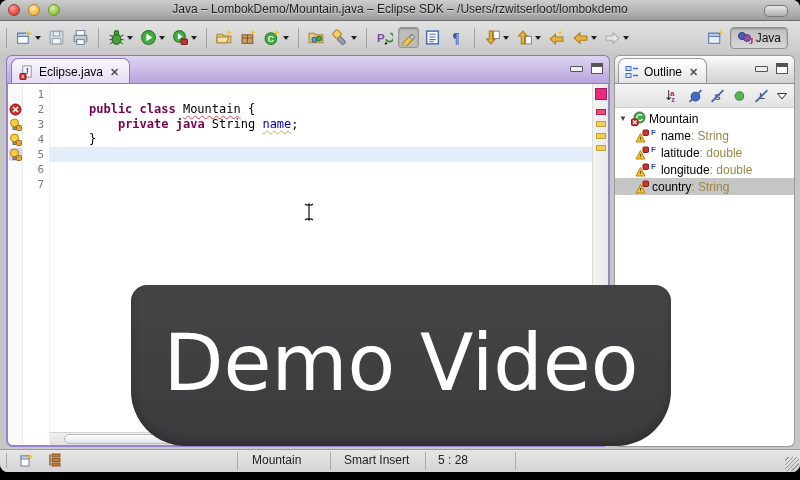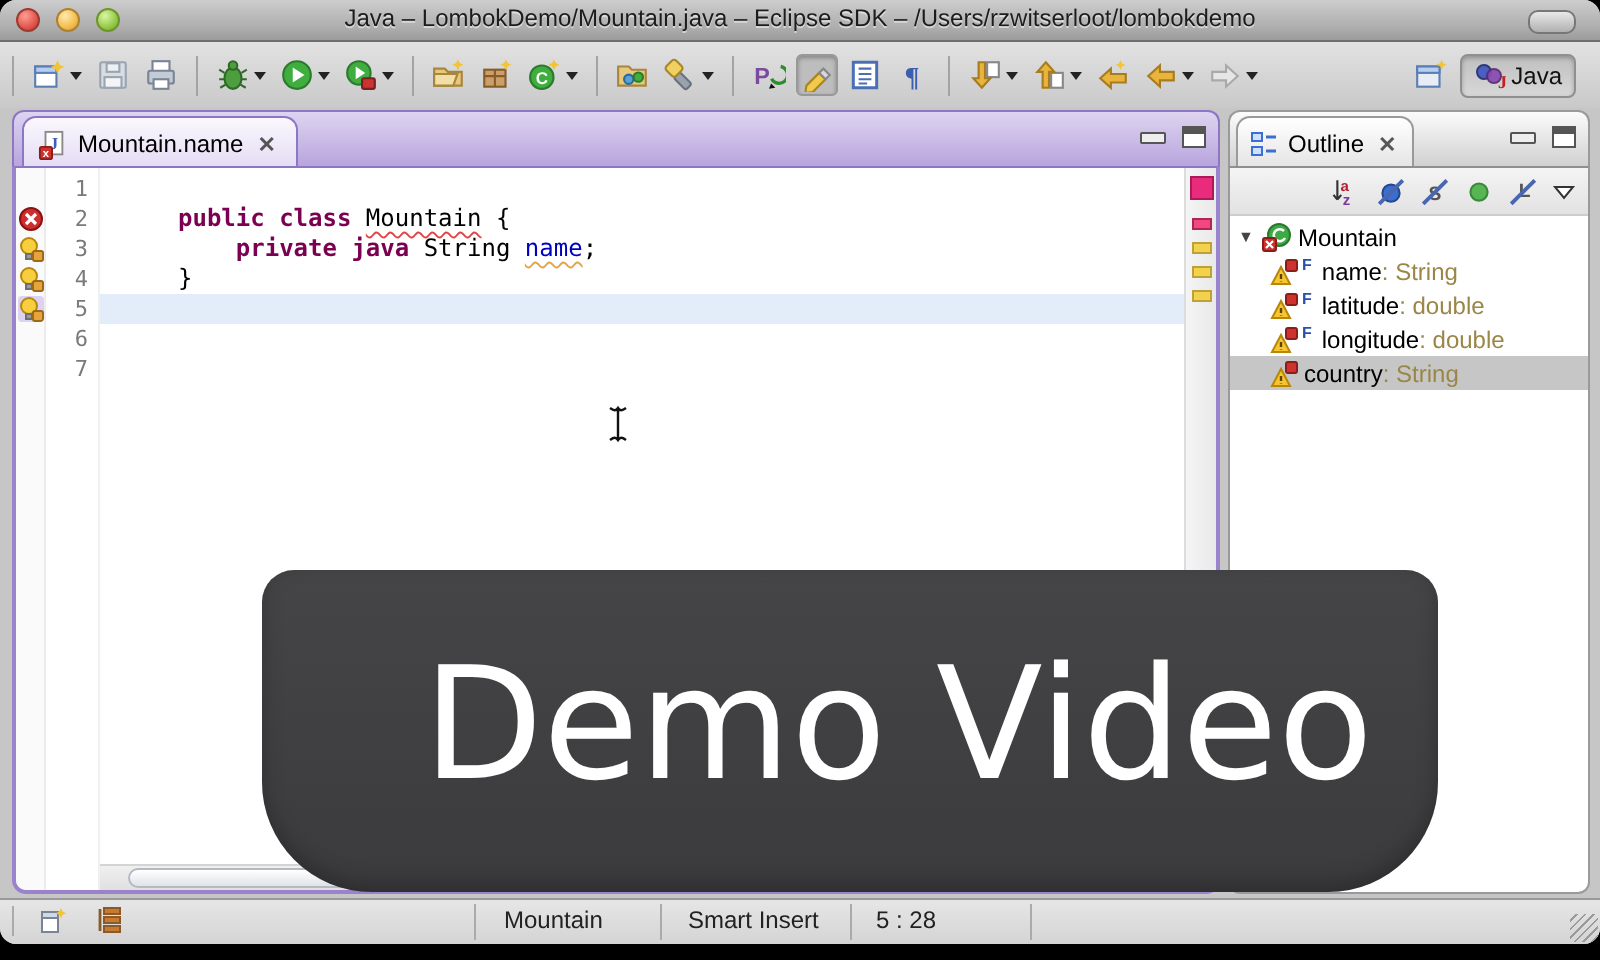--- a/index.html
+++ b/index.html
@@ -90,21 +90,21 @@
   .statusbar{position:absolute;left:0;bottom:0;right:0;height:22px;background:linear-gradient(#e6e6e6,#d4d4d4);
     border-top:1px solid #9a9a9a;font-size:12px;color:#222;}
   .sb-sep{position:absolute;top:2px;bottom:2px;width:1px;background:#aaa;}
   .sb-text{position:absolute;top:3px;}
   .sb-icons{position:absolute;left:6px;top:2px;display:flex;align-items:center;gap:12px;}
   .grip{position:absolute;right:1px;bottom:1px;width:14px;height:14px;
     background:repeating-linear-gradient(135deg,transparent,transparent 2px,#9a9a9a 2px,#9a9a9a 3px);}
   
   .demo-overlay{position:absolute;left:131px;top:285px;width:540px;height:161px;z-index:50;
     background:linear-gradient(#454548,#3b3b3e);border-radius:16px 16px 55px 55px;
-    box-shadow:inset 0 -4px 10px rgba(0,0,0,.25);display:flex;align-items:center;justify-content:center;padding-left:48px;}
+    box-shadow:inset 0 -4px 10px rgba(0,0,0,.25);display:flex;align-items:center;justify-content:center;}
   .demo-text{color:#fff;font-size:78px;font-family:"DejaVu Sans",sans-serif;letter-spacing:0px;line-height:1;padding-bottom:6px;}
   .ibeam{position:absolute;left:303px;top:202px;z-index:20;}
   svg{display:block;}
 </style>
 </head>
 <body>
 
 <div class="window">
 
   <div class="titlebar">
@@ -296,21 +296,21 @@
 
     <div class="editor-pane">
       <div class="etabs">
         <div class="etab">
           <svg width="15" height="15" viewBox="0 0 16 16">
               <rect x="4" y="1" width="9" height="12" fill="#fff" stroke="#8a8a8a"></rect>
               <text x="8.5" y="10" font-size="9" font-weight="bold" fill="#3a5fc0" text-anchor="middle" font-family="serif">J</text>
               <rect x="1" y="9" width="6.5" height="6.5" rx="1" fill="#d0312d" stroke="#8a1d1a"></rect>
               <text x="4.2" y="14.2" font-size="6" fill="#fff" text-anchor="middle" font-weight="bold" font-family="sans-serif">x</text>
             </svg>
-          <span>Mountain.name</span>
+          <span>Eclipse.java</span>
           <span class="close-x">✕</span>
         </div>
         <div class="viewbtns">
           <div class="min-glyph"></div>
           <div class="max-glyph"></div>
         </div>
       </div>
       <div class="ebody">
         <div class="ann-ruler" id="ann-ruler">
             <svg width="13" height="13" viewBox="0 0 13 13" class="gmark" style="top: 19px;">

